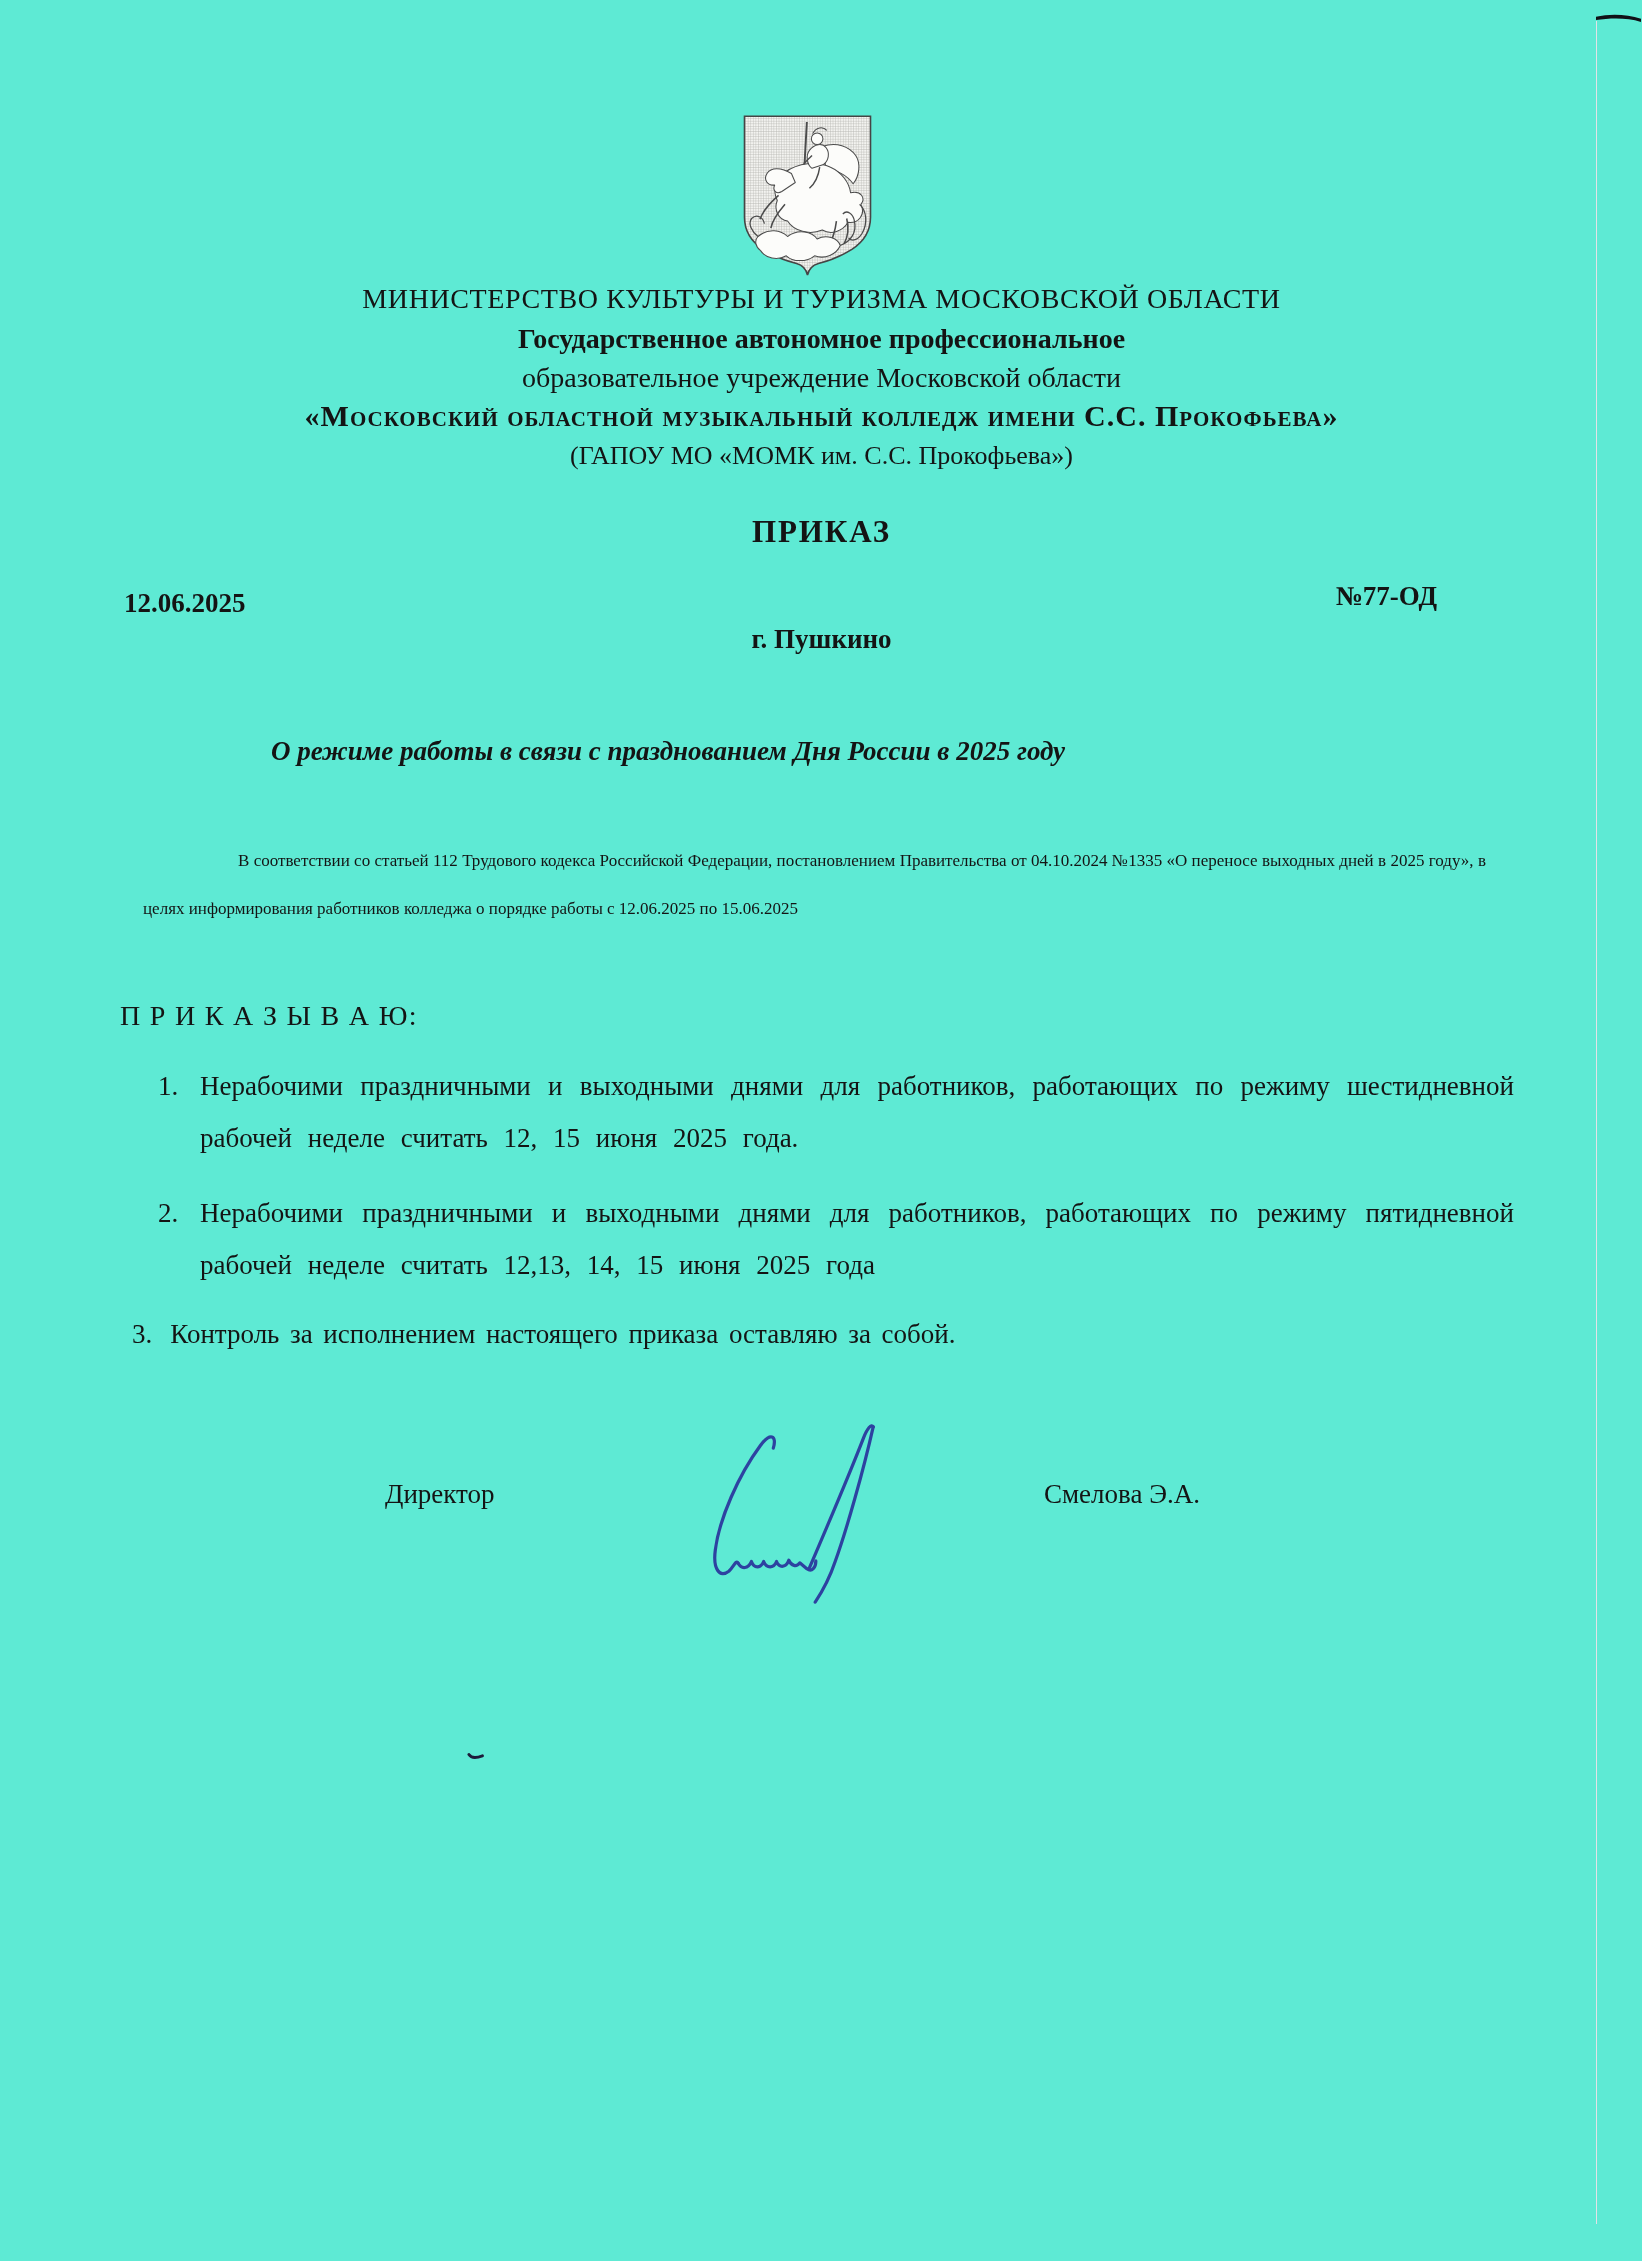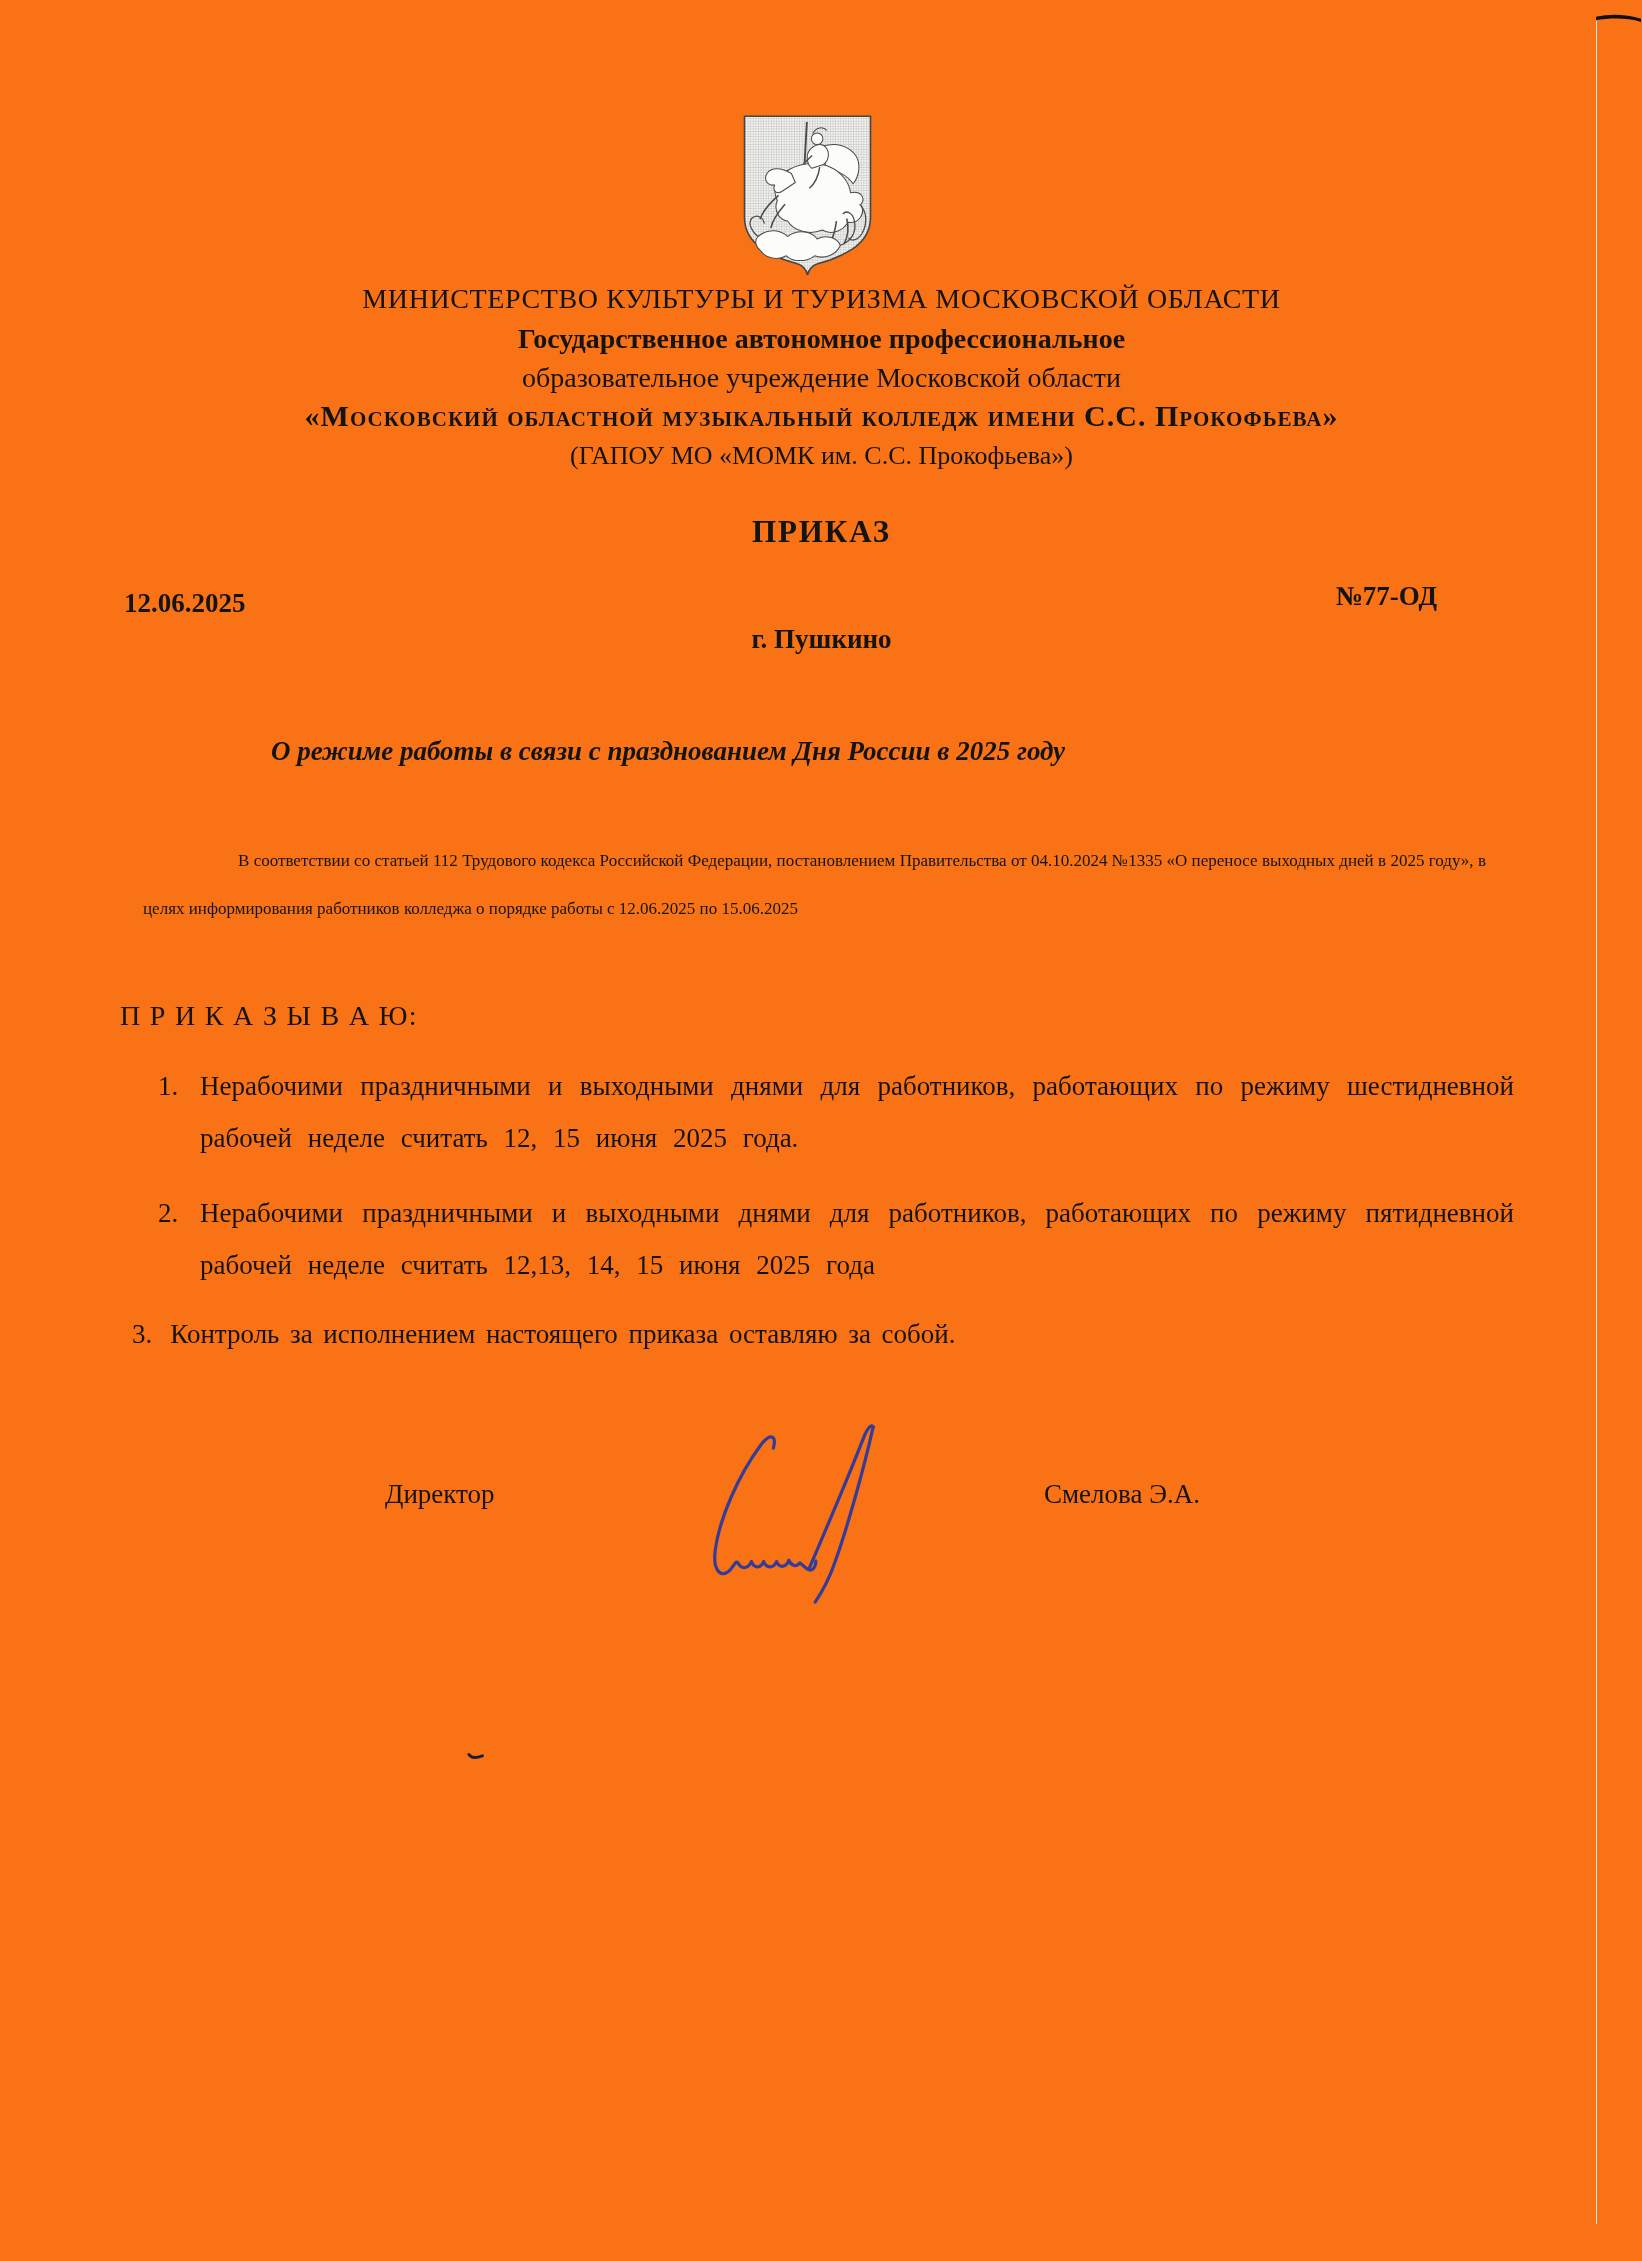--- a/index.html
+++ b/index.html
@@ -1,19 +1,19 @@
 <!DOCTYPE html>
 <html style="font-size:10.3px"><head>
 <meta charset="utf-8">
 <style>
   html,body { margin:0; padding:0; background:#e9e9ea; }
   .page {
     position:relative;
     width:1643px; height:2261px;
-    background:#f97316;
+    background:#5eead4;
     font-family:"Liberation Serif", serif;
     color:#141414;
     overflow:hidden;
   }
   
   .emblem { position:absolute; left:740px; top:113px; width:135px; height:166px; }
   .hdr { position:absolute; left:0; width:1643px; text-align:center; white-space:nowrap; }
   .ministry  { top:283px; font-size:28px; letter-spacing:0.6px; }
   .org1      { top:323px; font-size:28px; font-weight:bold; }
   .org2      { top:362px; font-size:28px; font-weight:normal; }

